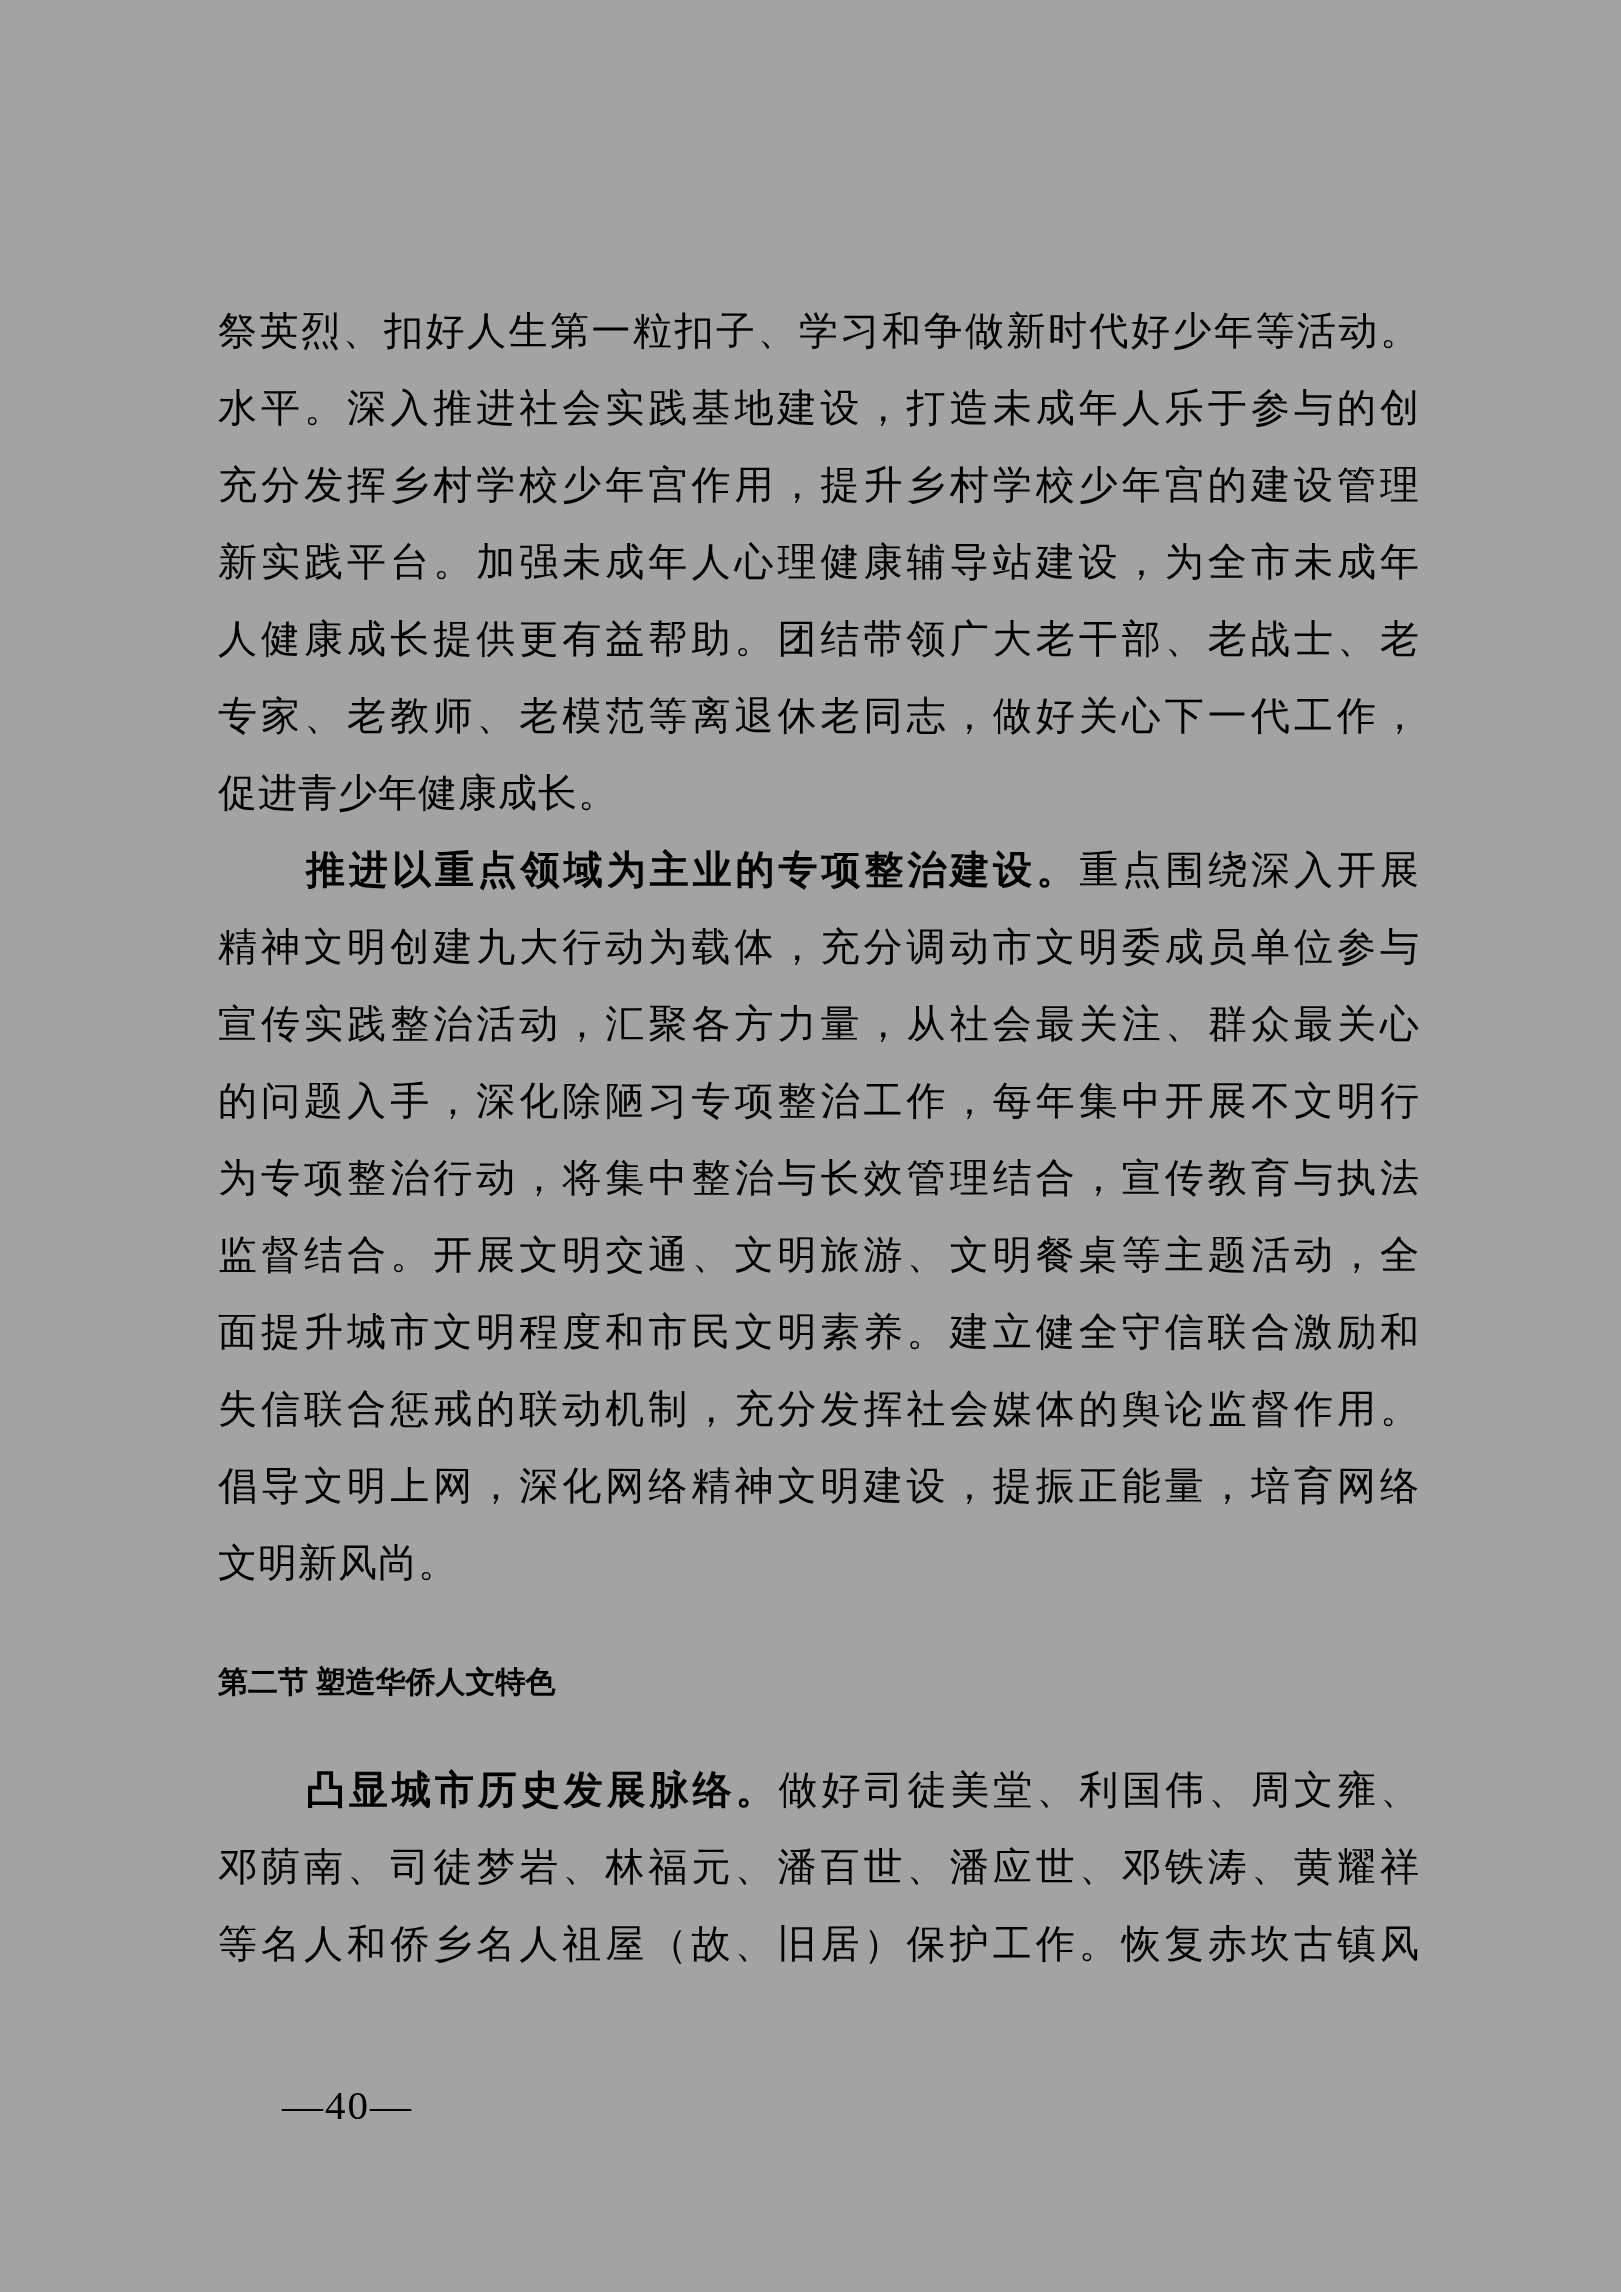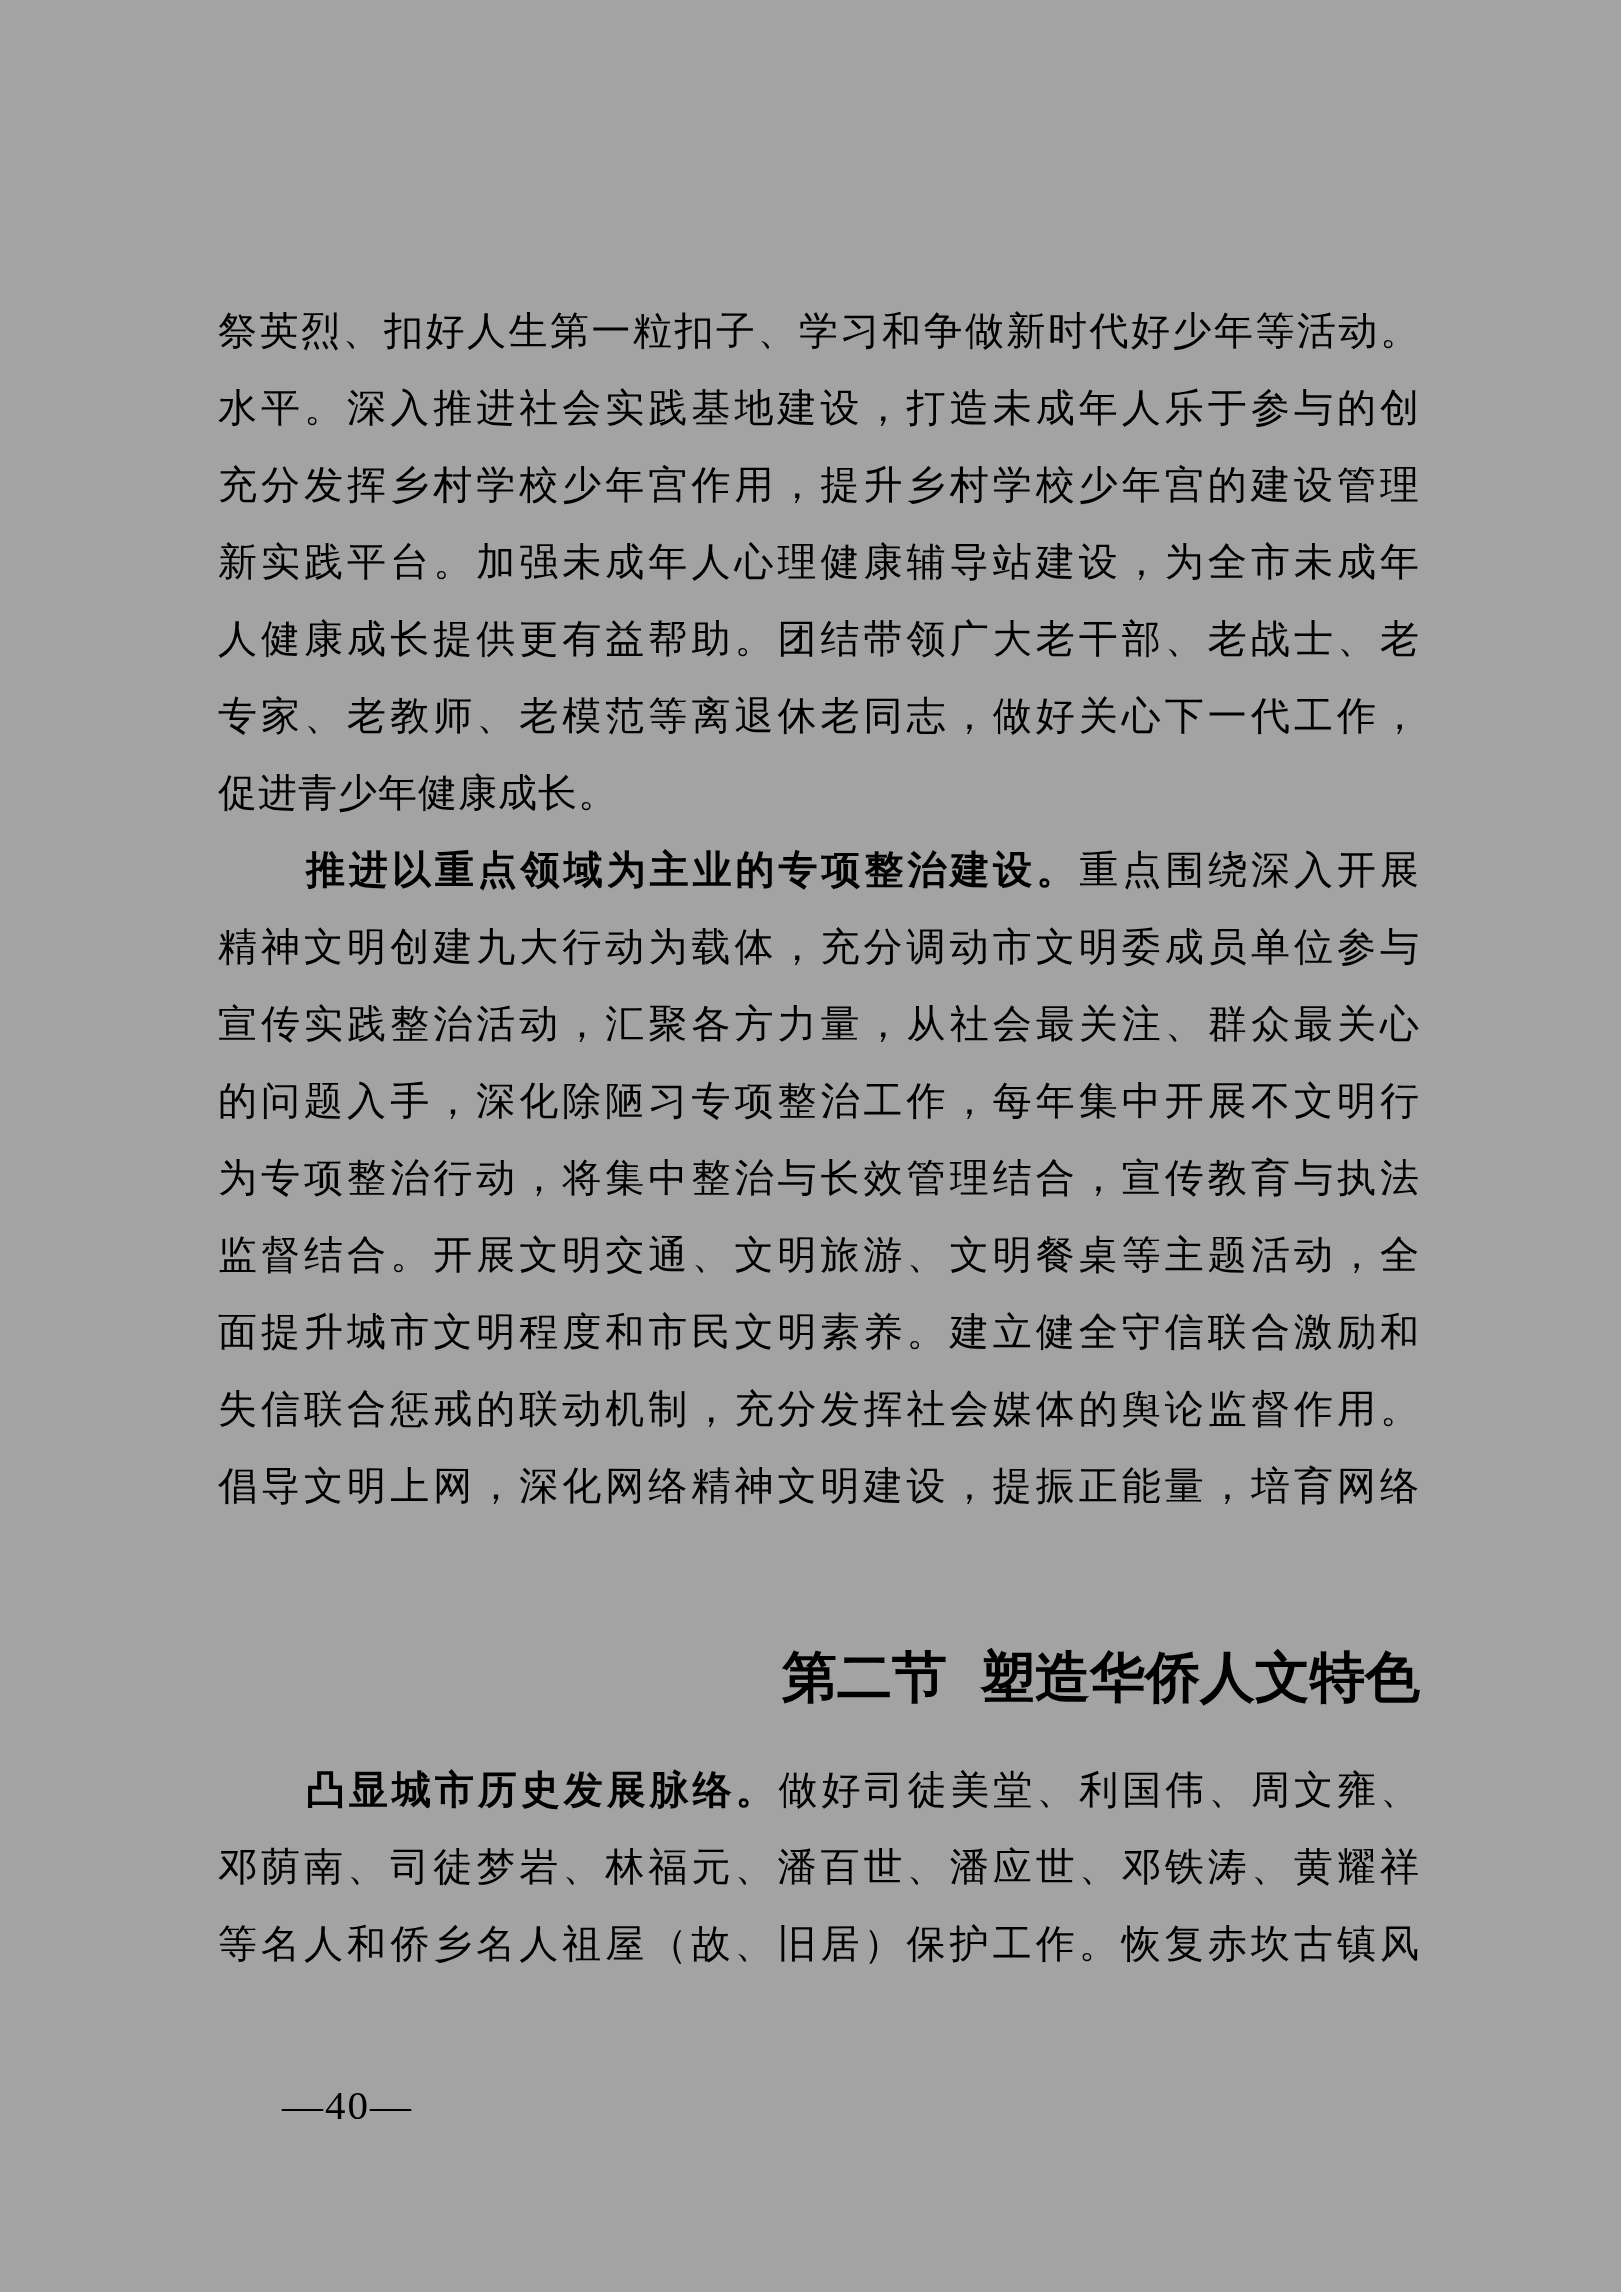--- a/index.html
+++ b/index.html
@@ -43,24 +43,24 @@
     font-family: Liberation Serif, serif;
     margin-top: 8px;
   }
   .heading {
     position: absolute;
     left: 218px;
     width: 1202px;
     top: 1643px;
     height: 77px;
     line-height: 77px;
-    font-size: 55px;
+    font-size: 30px;
     font-weight: bold;
-    text-align: right;
-    font-family: Liberation Mono, monospace;
+    text-align: left;
+    font-family: Liberation Serif, serif;
   }
   .footer {
     position: absolute;
     left: 282px;
     top: 2082px;
     font-size: 41px;
     line-height: 47px;
     letter-spacing: 2px;
   }
 </style>
@@ -96,20 +96,21 @@
       <div class="line"><span>为专项整治行动，将集中整治与长效管理结合，宣传教育与执法</span></div>
 
       <div class="line"><span>监督结合。开展文明交通、文明旅游、文明餐桌等主题活动，全</span></div>
 
       <div class="line"><span>面提升城市文明程度和市民文明素养。建立健全守信联合激励和</span></div>
 
       <div class="line"><span>失信联合惩戒的联动机制，充分发挥社会媒体的舆论监督作用。</span></div>
 
       <div class="line"><span>倡导文明上网，深化网络精神文明建设，提振正能量，培育网络</span></div>
 
+      <div class="line para-end"><span>文明新风尚。</span></div>
     </div>
 
   <div class="heading">第二节  塑造华侨人文特色</div>
 
   <div class="textblock" id="block2">
 
       <div class="line indent"><span class="lead">凸显城市历史发展脉络。</span><span>做好司徒美堂、利国伟、周文雍、</span></div>
 
       <div class="line"><span>邓荫南、司徒梦岩、林福元、潘百世、潘应世、邓铁涛、黄耀祥</span></div>
 

